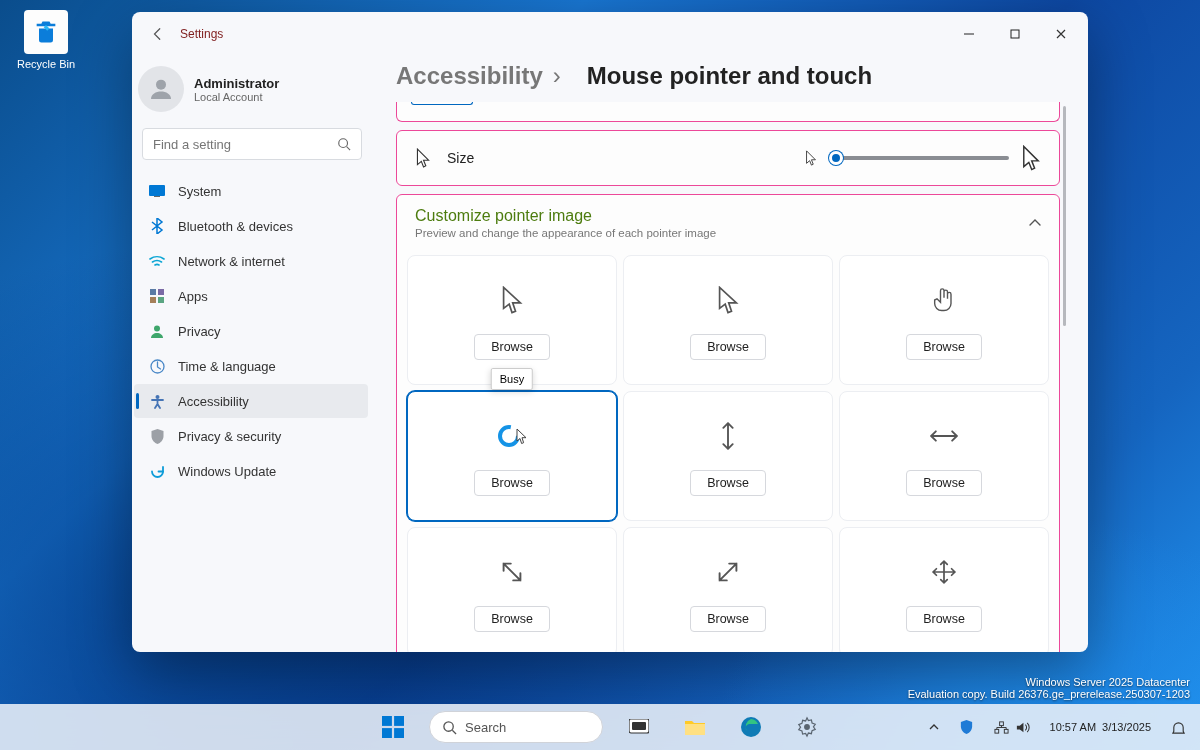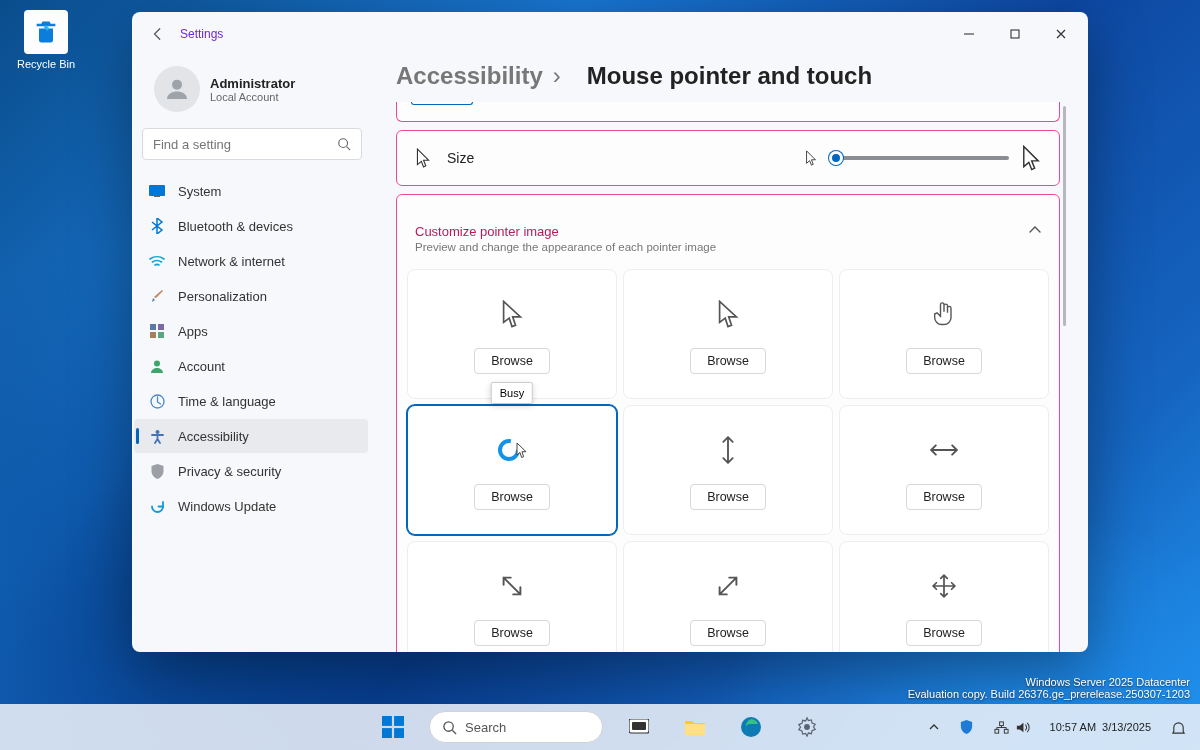--- a/index.html
+++ b/index.html
@@ -20,29 +20,29 @@
 .desktop-icon .ico { width: 44px; height: 44px; margin: 0 auto 4px; background: #fdfdfd; border-radius: 4px; display:flex; align-items:center; justify-content:center; }
 
 
 .window {
   position: absolute; top: 12px; left: 132px; width: 956px; height: 640px;
   background: #f7f8fb; border-radius: 8px; box-shadow: 0 20px 60px rgba(0,0,0,.35);
   display: flex; flex-direction: column; overflow: hidden;
 }
 .titlebar { height: 44px; display: flex; align-items: center; padding: 0 4px 0 12px; }
 .titlebar .back { width:28px; height:28px; display:flex;align-items:center;justify-content:center; color:#555; cursor:pointer; border-radius:4px;}
-.titlebar .title { margin-left: 8px; font-size: 12px; color:#6d28d9; }
+.titlebar .title { margin-left: 8px; font-size: 12px; color:#7f1d1d; }
 .titlebar .spacer { flex:1; }
 .winbtn { width:46px; height:32px; display:flex;align-items:center;justify-content:center; color:#333; cursor:pointer; }
 
 .body { flex:1; display:flex; overflow:hidden; }
 
 
 .sidebar { width: 248px; padding: 0 8px 0 0; display:flex; flex-direction:column; }
-.account { display:flex; align-items:center; gap:10px; padding: 10px 14px 14px 22px; }
+.account { display:flex; align-items:center; gap:10px; padding: 10px 14px 14px 6px; }
 .avatar { width:46px; height:46px; border-radius:50%; background:#e2e4e8; display:flex;align-items:center;justify-content:center; }
 .account .name { font-size:13px; font-weight:600; color:#222;}
 .account .sub { font-size:11px; color:#666;}
 .searchbox { margin: 2px 10px 14px 10px; height:32px; background:#fff; border:1px solid #d8dbe0; border-radius:4px; display:flex; align-items:center; padding:0 10px; color:#666; font-size:13px; }
 .searchbox input { flex:1; border:none; outline:none; font-size:13px; background:transparent; }
 .navlist { display:flex; flex-direction:column; gap:1px; padding: 0 4px 0 2px;}
 .navitem { height:34px; display:flex; align-items:center; gap:12px; padding:0 10px 0 14px; font-size:13px; color:#333; border-radius:4px; cursor:pointer;}
 .navitem.selected { background:#e8eaee; position:relative;}
 .navitem.selected::before{content:"";position:absolute;left:2px;top:9px;bottom:9px;width:3px;background:#0067c0;border-radius:2px;}
 .navicon { width:18px;height:18px;display:flex;align-items:center;justify-content:center;}
@@ -58,21 +58,21 @@
 
 .card { background:#fdfdfd; border:1px solid #ec4899; border-radius:6px; margin-bottom:8px; }
 .card.trim { height:20px; border-top:none; border-radius:0 0 6px 6px; position:relative;}
 .card.trim::before{content:"";position:absolute;left:14px;top:-6px;width:60px;height:8px;border:1px solid #0067c0;border-radius:0 0 3px 3px;border-top:none;}
 .row { display:flex; align-items:center; padding: 14px 18px; gap:16px; }
 .row .label { font-size:14px; color:#222; }
 .slider-wrap{ flex:1; display:flex; align-items:center; gap:12px; justify-content:flex-end;}
 .slider { width:180px; height:4px; background:#8a8d93; border-radius:2px; position:relative;}
 .slider .thumb{ position:absolute; left:0; top:-5px; width:14px; height:14px; border-radius:50%; background:#0067c0; border:3px solid #fff; box-shadow:0 0 0 1px #0067c0;}
 .section-head { padding:12px 18px 10px 18px; display:flex; align-items:center; }
-.section-head .txt .t{font-size:13px;color:#be185d;margin-top:17px;}
+.section-head .txt .t{font-size:16px;color:#4d7c0f;}
 .section-head .txt .d{font-size:11.5px;color:#777;margin-top:2px;}
 .section-head .chev{margin-left:auto;color:#555;}
 
 .grid { display:grid; grid-template-columns: repeat(3, 1fr); gap:6px; padding: 6px 10px 16px 10px;}
 .tile { height:130px; border:1px solid #eceef2; border-radius:8px; background:#fff; display:flex; flex-direction:column; align-items:center; justify-content:center; gap:14px; position:relative;}
 .tile.selected{ border-color:#0067c0; box-shadow:0 0 0 1px #0067c0;}
 .tile .ptr-preview{ height:40px; display:flex;align-items:center;justify-content:center; color:#555;}
 .browse-btn{ font-size:12.5px; padding:5px 16px; border:1px solid #d6d8dd; background:#fff; border-radius:4px; cursor:pointer; color:#222;}
 .tooltip{position:absolute;top:-24px;left:50%;transform:translateX(-50%);background:#fff;border:1px solid #ccc;font-size:11px;padding:4px 8px;border-radius:2px;box-shadow:0 2px 6px rgba(0,0,0,.15);}
 
@@ -176,46 +176,37 @@
         <div class="navitem">
             <span class="navicon">
               <svg width="16" height="14" viewBox="0 0 16 12">
                 <path d="M1 4a12 12 0 0114 0M3.5 7a8 8 0 019 0M6 10a4 4 0 014 0" stroke="#0ba5d4" fill="none" stroke-width="1.6" stroke-linecap="round"></path>
               </svg>
             </span>
             <span>Network &amp; internet</span>
           </div>
         <div class="navitem">
             <span class="navicon">
-              <svg width="16" height="16" viewBox="0 0 16 16">
-                <path d="M13 2l1 1-7 7-2-1 8-7z" fill="#c2855b"></path>
-                <path d="M4 10l2 2-3 2 1-4z" fill="#5c7ba0"></path>
-              </svg>
-            </span>
-            <span>Personalization</span>
-          </div>
-        <div class="navitem">
-            <span class="navicon">
               <svg width="14" height="14">
                 <rect width="6" height="6" fill="#5a7ba5"></rect>
                 <rect x="8" width="6" height="6" fill="#7a6aa5"></rect>
                 <rect y="8" width="6" height="6" fill="#a5805a"></rect>
                 <rect x="8" y="8" width="6" height="6" fill="#5aa582"></rect>
               </svg>
             </span>
             <span>Apps</span>
           </div>
         <div class="navitem">
             <span class="navicon">
               <svg width="14" height="14" viewBox="0 0 14 14">
                 <circle cx="7" cy="4.5" r="3" fill="#3ea66b"></circle>
                 <path d="M1 14c0-3 3-5 6-5s6 2 6 5" fill="#3ea66b"></path>
               </svg>
             </span>
-            <span>Account</span>
+            <span>Privacy</span>
           </div>
         <div class="navitem">
             <span class="navicon">
               <svg width="15" height="15" viewBox="0 0 15 15">
                 <circle cx="7.5" cy="7.5" r="6.5" stroke="#4a88c7" fill="none" stroke-width="1.3"></circle>
                 <path d="M7.5 3v5l3 2" stroke="#4a88c7" fill="none" stroke-width="1.3" stroke-linecap="round"></path>
               </svg>
             </span>
             <span>Time &amp; language</span>
           </div>

